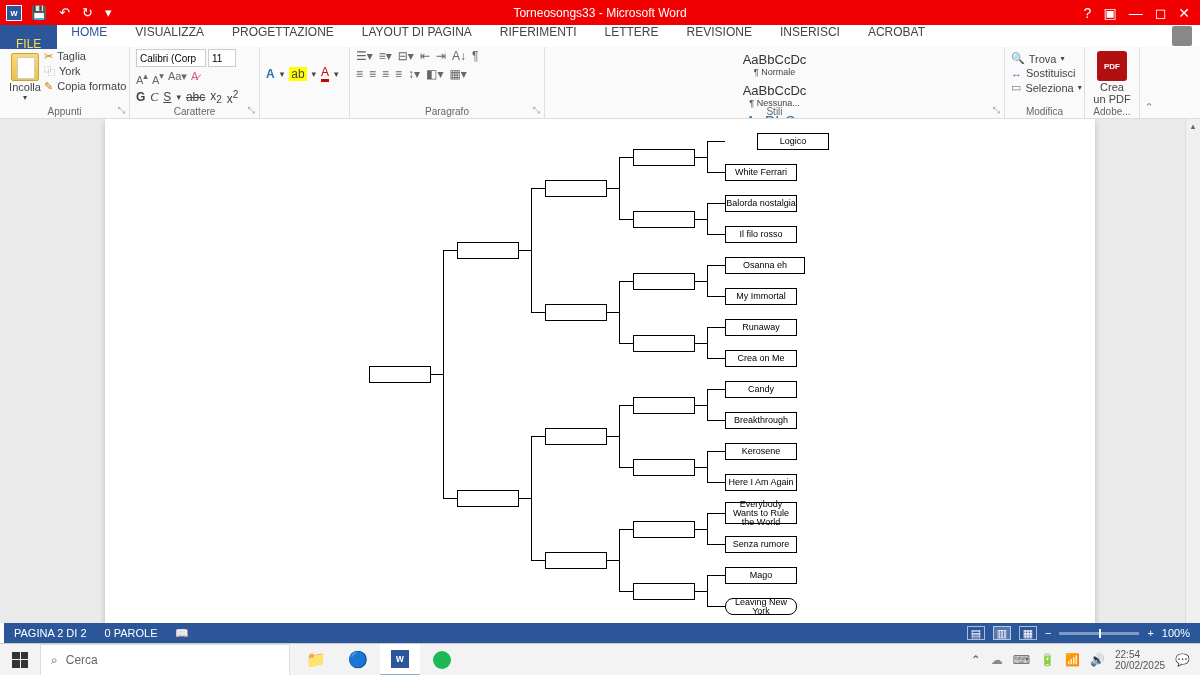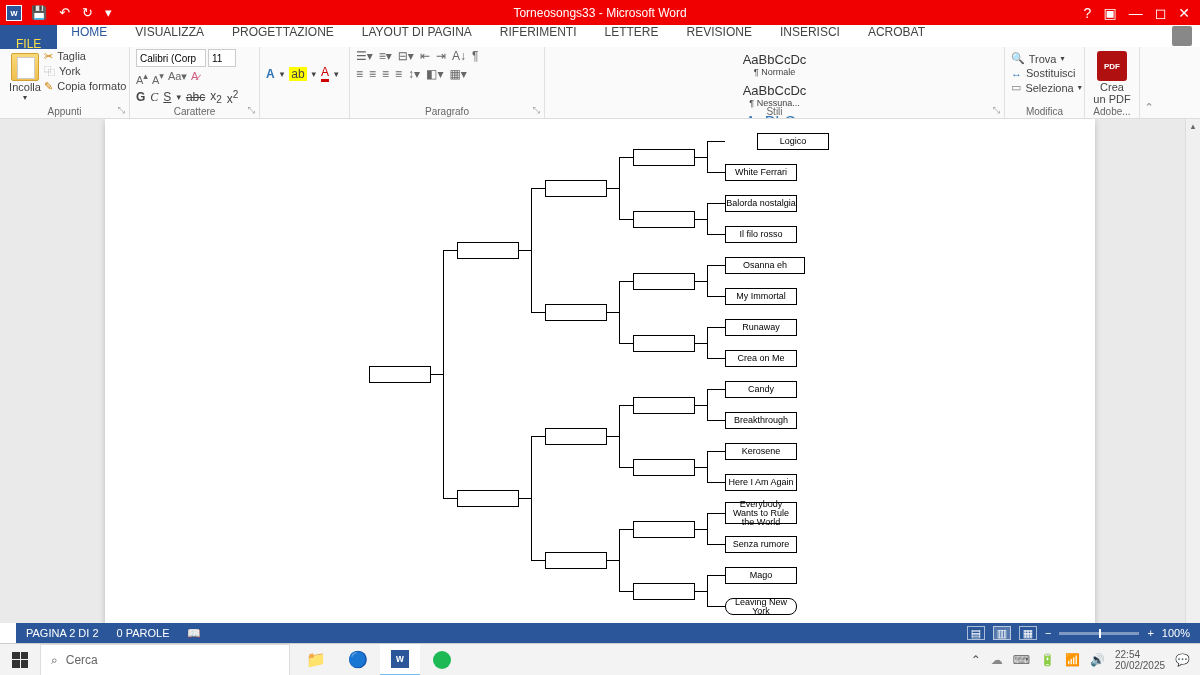--- a/index.html
+++ b/index.html
@@ -49,21 +49,21 @@
 .adobe{width:55px;display:flex;align-items:center;padding-top:4px}
 .adobe-icon{width:30px;height:30px;background:#b01010;border-radius:3px;display:flex;align-items:center;justify-content:center;color:#fff;font-size:8px;font-weight:bold}
 
 .doc-area{position:absolute;top:119px;left:0;right:0;bottom:30px;background:#eaeaea;overflow:hidden}
 .page{position:absolute;left:105px;top:0;width:990px;height:640px;background:#fff;box-shadow:0 2px 6px rgba(0,0,0,.2)}
 .box{position:absolute;border:1px solid #000;background:#fff;height:17px;width:72px;font-size:9px;display:flex;align-items:center;justify-content:center;text-align:center;line-height:1}
 .box.two{height:22px}
 .hline{position:absolute;height:1px;background:#000}
 .vline{position:absolute;width:1px;background:#000}
 
-.statusbar{position:absolute;bottom:0;left:16px;right:0;height:20px;background:#2b579a;color:#fff;font-size:11px;display:flex;align-items:center;padding:0 10px}
+.statusbar{position:absolute;bottom:0;left:4px;right:0;height:20px;background:#2b579a;color:#fff;font-size:11px;display:flex;align-items:center;padding:0 10px}
 .sb-left{display:flex;gap:18px}
 .sb-right{margin-left:auto;display:flex;align-items:center;gap:8px}
 .sb-icon{width:18px;height:14px;border:1px solid rgba(255,255,255,.6);display:flex;align-items:center;justify-content:center}
 .zoom-track{width:80px;height:3px;background:rgba(255,255,255,.4);position:relative}
 .zoom-thumb{position:absolute;left:50%;top:-3px;width:2px;height:9px;background:#fff}
 
 .taskbar{position:absolute;bottom:0;left:0;right:0;height:32px;background:#f3f3f3;border-top:1px solid #ccc;display:flex;align-items:center;font-size:12px;z-index:5}
 .statusbar{bottom:32px}
 .doc-area{bottom:52px}
 .start{width:40px;height:32px;display:flex;align-items:center;justify-content:center}

